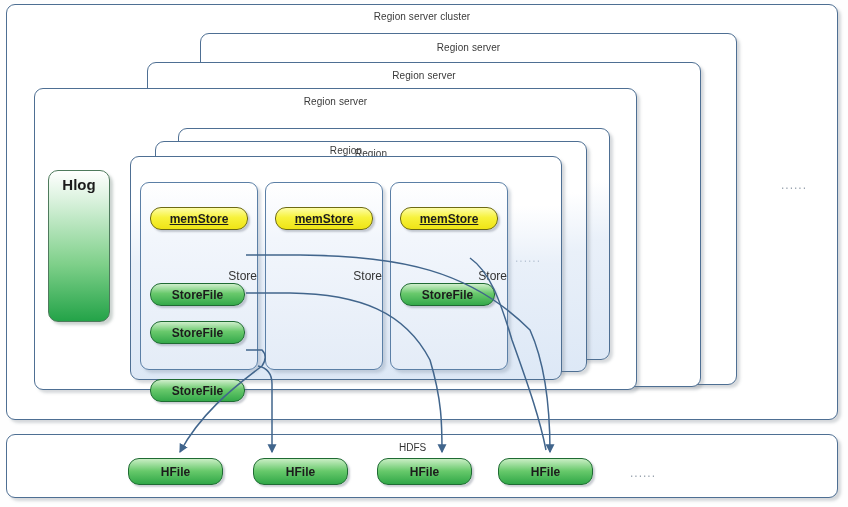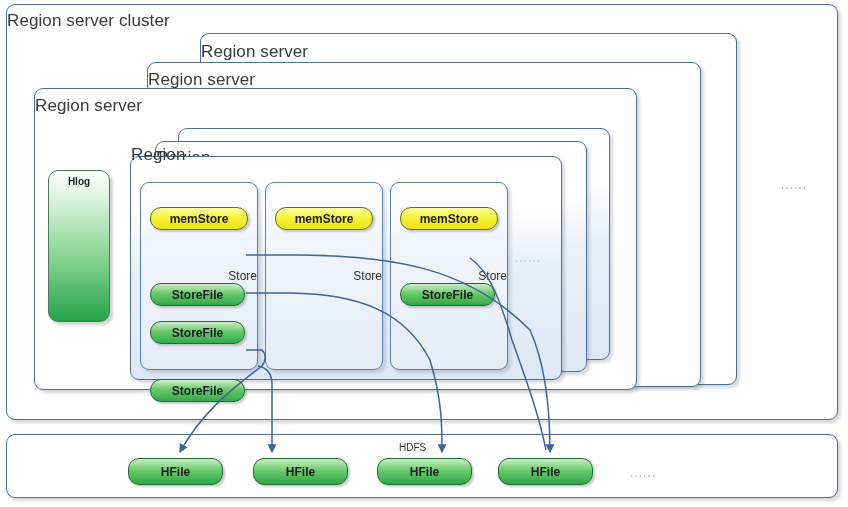--- a/index.html
+++ b/index.html
@@ -24,22 +24,23 @@
     position: absolute;
     border: 1.4px solid #4e6f93;
     border-radius: 9px;
     background: #ffffff;
     box-shadow: 3px 3px 3px rgba(120,130,140,0.30);
   }
 
   .card-title {
     position: absolute;
     width: 100%;
+    text-align: center;
     color: #3a3a3a;
-    font-size: 17px;
+    font-size: 10px;
     letter-spacing: .1px;
     white-space: nowrap;
   }
 
   
   .region-card {
     background: linear-gradient(180deg,#ffffff 0%,#ffffff 22%,#e9f0f9 48%,#dde8f6 100%);
   }
 
   
@@ -68,20 +69,21 @@
     display: flex;
     align-items: center;
     justify-content: center;
     color: #1c1c1c;
     white-space: nowrap;
     box-shadow: 2px 2px 2px rgba(100,110,125,0.35);
   }
   .pill-mem {
     background: linear-gradient(180deg,#fdfda6 0%,#f7f23c 45%,#efe415 100%);
     border: 1.3px solid #6d6a13;
+    text-decoration: underline;
   }
   .pill-store {
     background: linear-gradient(180deg,#cfeecb 0%,#69c96c 45%,#34a94a 100%);
     border: 1.3px solid #1f6b33;
     margin-top: 40px;
   }
   .pill-hfile {
     background: linear-gradient(180deg,#c9eec4 0%,#67c96b 48%,#30a747 100%);
     border: 1.3px solid #1f6b33;
   }
@@ -92,21 +94,21 @@
     border: 1.4px solid #4e7a5c;
     border-radius: 10px;
     background: linear-gradient(180deg,#ffffff 0%,#ddf3e0 18%,#7fd08a 62%,#23a348 100%);
     box-shadow: 3px 3px 3px rgba(110,130,120,0.35);
   }
   .hlog-label {
     position: absolute;
     top: 5px;
     width: 100%;
     text-align: center;
-    font-size: 10px;
+    font-size: 15px;
     font-weight: bold;
     color: #1c1c1c;
   }
 
   
   .dots {
     position: absolute;
     font-size: 12px;
     letter-spacing: 1px;
     color: #9aa7b8;

